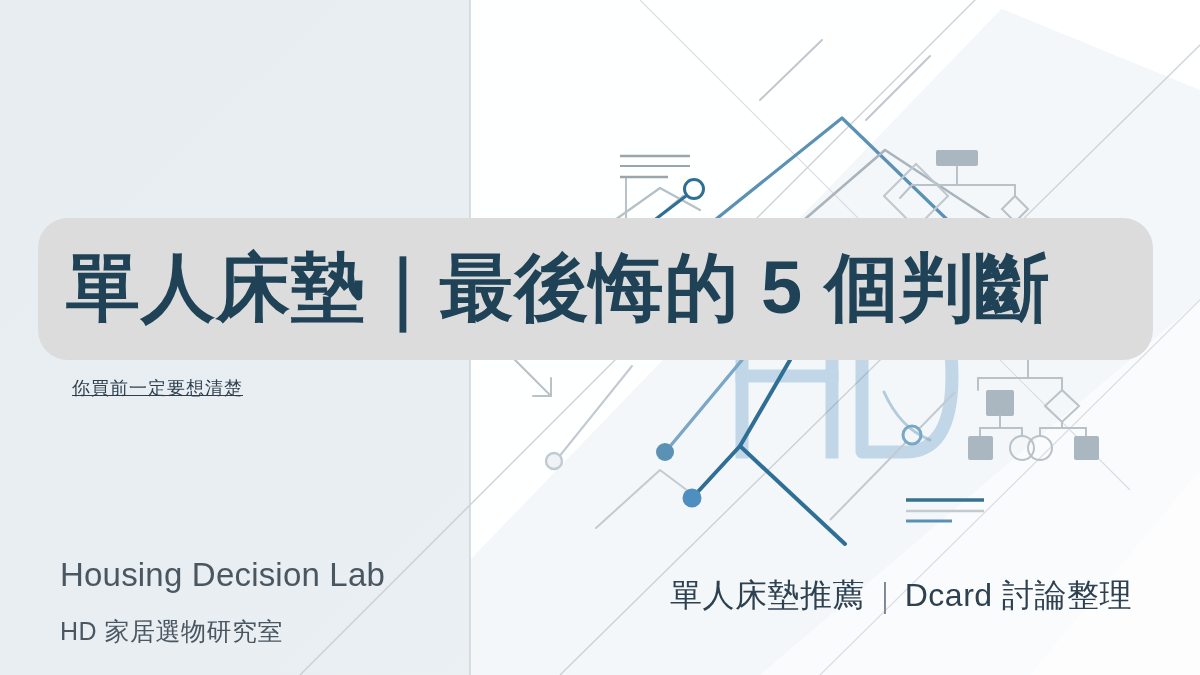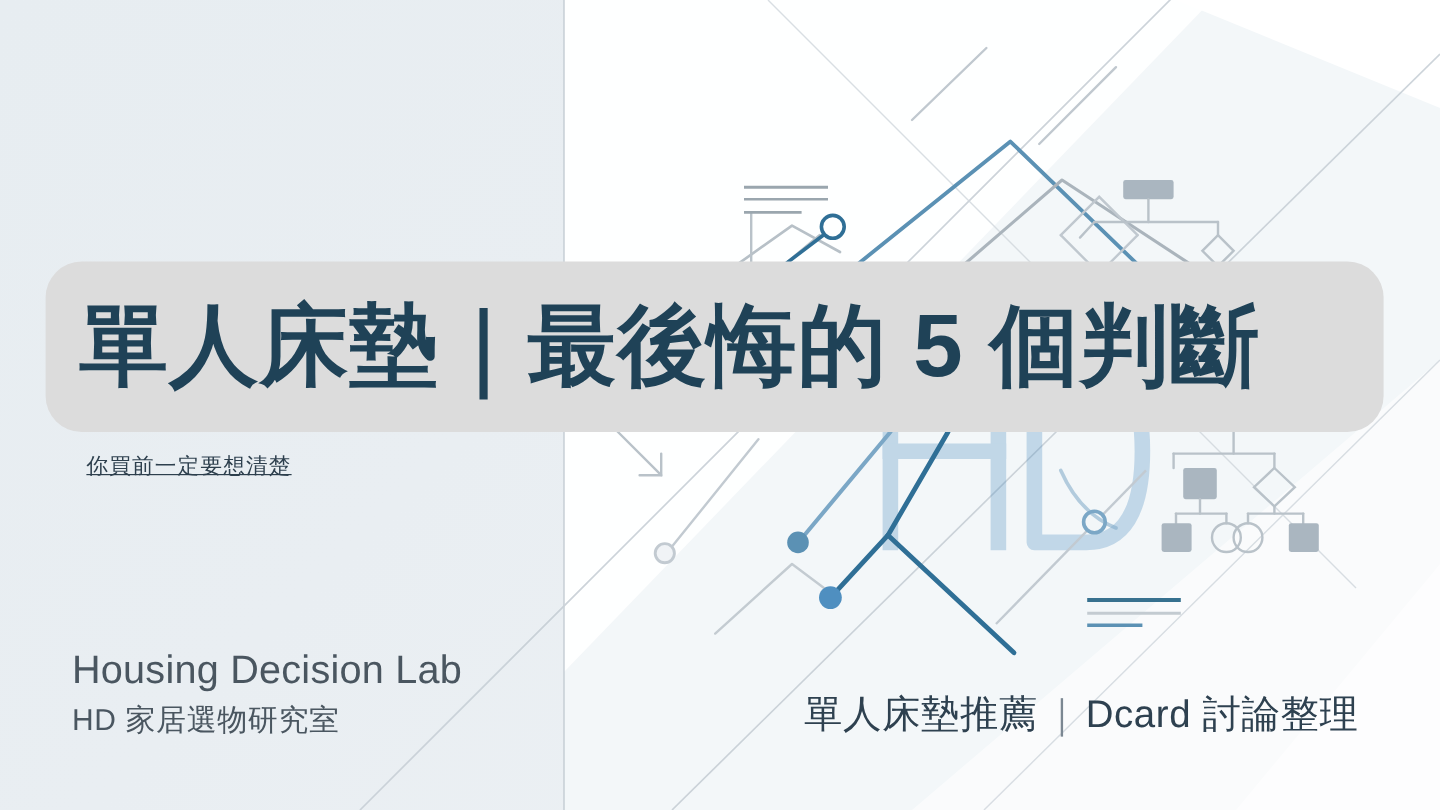--- a/index.html
+++ b/index.html
@@ -34,25 +34,25 @@
   #subtitle{
     position:absolute;left:72px;top:376px;
     font-size:18px;font-weight:400;color:#2d3f4d;letter-spacing:1px;text-decoration:underline;
   }
 
   
   #brand{
     position:absolute;left:60px;top:537px;line-height:1.26;
   }
   #brand-name{
-    font-size:33px;font-weight:400;color:#4a5660;letter-spacing:.2px;
+    font-size:33px;font-weight:400;color:#4a5660;letter-spacing:.2px;margin-top:17px;
   }
   #brand-sub{
     font-size:25px;font-weight:400;color:#4a5660;letter-spacing:.5px;
-    margin-top:6px;
+    margin-top:20px;
   }
 
   
   #footer-tag{
     position:absolute;right:68px;top:574px;
     font-size:32px;font-weight:400;color:#2e4150;letter-spacing:.5px;
     white-space:nowrap;
   }
   .sep{padding:0 4px;color:#7b8792;font-weight:300;}
 </style>

